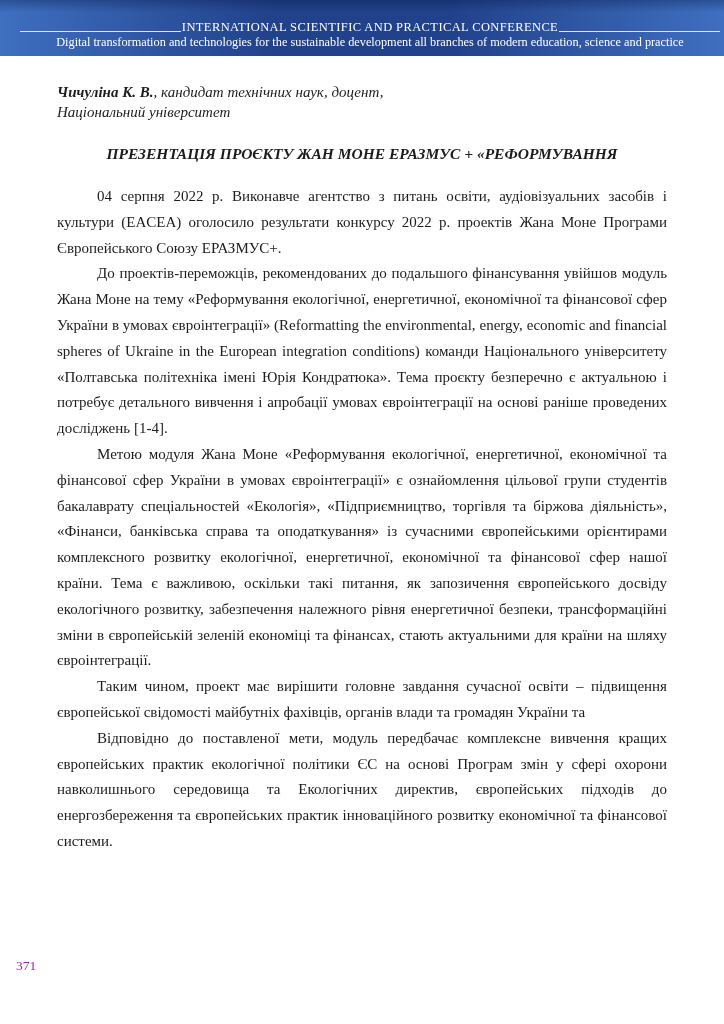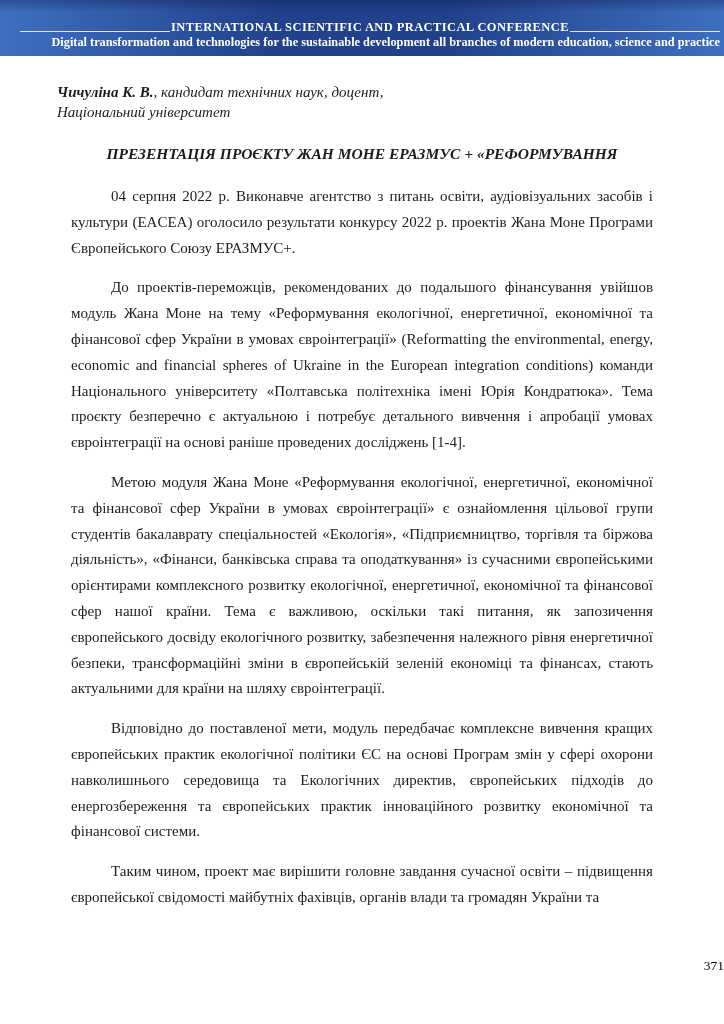--- a/index.html
+++ b/index.html
@@ -20,21 +20,21 @@
     top: 0; left: 0; right: 0;
     height: 56px;
     background:
       linear-gradient(180deg, rgba(8,24,70,0.35) 0px, rgba(8,24,70,0) 12px),
       linear-gradient(90deg,
         var(--banner-edge, #3f6fc0) 0%,
         var(--banner-center, #21418a) 38%,
         var(--banner-center, #21418a) 62%,
         var(--banner-edge, #3f6fc0) 100%);
     color: #ffffff;
-    font-weight: bold;
+    font-weight: normal;
     display: flex;
     flex-direction: column;
     justify-content: flex-end;
     padding: 0 4px 6px 20px;
   }
   .banner-line1 {
     display: flex;
     align-items: flex-end;
     font-size: 12.5px;
     letter-spacing: 0.4px;
@@ -44,21 +44,21 @@
   .banner-rule {
     flex: 1 1 auto;
     border-bottom: 1.4px solid #dfe8f7;
     margin-bottom: 2px;
     min-width: 20px;
   }
   .banner-conference {
     padding: 0 1px;
   }
   .banner-line2 {
-    text-align: right;
+    text-align: center;
     font-size: 12.3px;
     line-height: 15px;
     margin-top: 1px;
     white-space: nowrap;
   }
 
   
   .content {
     position: absolute;
     top: 56px; left: 57px; right: 57px;
@@ -76,34 +76,34 @@
   .title-block {
     margin-top: 18px;
     text-align: center;
     font-weight: bold;
     font-size: 15.5px;
   }
   .title-line { line-height: 28px; font-style: italic; }
 
   .body-block { margin-top: 16px; }
   .body-paragraph {
-    margin: 14px;
+    margin: 0;
     font-size: 15px;
     line-height: 25.8px;
     text-align: justify;
     text-indent: 40px;
   }
 
   .page-number {
     position: absolute;
     bottom: 50px;
-    left: 0; right: 0;
-    text-align: right;
+    left: 16px; right: 0;
+    text-align: left;
     font-size: 13.5px;
-    color: #000000;
+    color: #a21caf;
   }
 </style>
 </head>
 <body>
 
 <div class="banner">
   <div class="banner-line1">
     <span class="banner-rule"></span>
     <span class="banner-conference">INTERNATIONAL SCIENTIFIC AND PRACTICAL CONFERENCE</span>
     <span class="banner-rule"></span>
@@ -119,19 +119,19 @@
   </div>
 
   <div class="title-block">
       <div class="title-line">ПРЕЗЕНТАЦІЯ ПРОЄКТУ ЖАН МОНЕ ЕРАЗМУС + «РЕФОРМУВАННЯ</div>
     </div>
 
   <div class="body-block">
       <p class="body-paragraph">04 серпня 2022 р. Виконавче агентство з питань освіти, аудіовізуальних засобів і культури (EACEA) оголосило результати конкурсу 2022 р. проектів Жана Моне Програми Європейського Союзу ЕРАЗМУС+.</p>
       <p class="body-paragraph">До проектів-переможців, рекомендованих до подальшого фінансування увійшов модуль Жана Моне на тему «Реформування екологічної, енергетичної, економічної та фінансової сфер України в умовах євроінтеграції» (Reformatting the environmental, energy, economic and financial spheres of Ukraine in the European integration conditions) команди Національного університету «Полтавська політехніка імені Юрія Кондратюка». Тема проєкту безперечно є актуальною і потребує детального вивчення і апробації  умовах євроінтеграції на основі раніше проведених досліджень [1-4].</p>
       <p class="body-paragraph">Метою модуля Жана Моне «Реформування екологічної, енергетичної, економічної та фінансової сфер України в умовах євроінтеграції» є ознайомлення цільової групи студентів бакалаврату спеціальностей «Екологія», «Підприємництво, торгівля та біржова діяльність», «Фінанси, банківська справа та оподаткування»  із сучасними європейськими орієнтирами комплексного розвитку екологічної, енергетичної, економічної та фінансової сфер нашої країни. Тема є важливою, оскільки такі питання, як запозичення європейського досвіду екологічного розвитку, забезпечення належного рівня енергетичної безпеки, трансформаційні зміни в європейській зеленій економіці та фінансах, стають актуальними для країни на шляху євроінтеграції.</p>
+      <p class="body-paragraph">Таким чином, проект має вирішити головне завдання сучасної освіти – підвищення європейської свідомості майбутніх фахівців, органів влади та громадян України та</p>
       <p class="body-paragraph">Відповідно до поставленої мети, модуль передбачає комплексне вивчення кращих європейських практик екологічної політики ЄС на основі Програм змін у сфері охорони навколишнього середовища та Екологічних директив, європейських підходів до енергозбереження та європейських практик інноваційного розвитку економічної та фінансової системи.</p>
-      <p class="body-paragraph">Таким чином, проект має вирішити головне завдання сучасної освіти – підвищення європейської свідомості майбутніх фахівців, органів влади та громадян України та</p>
     </div>
 
 </div>
 
 <div class="page-number">371</div>
 
 </body></html>

